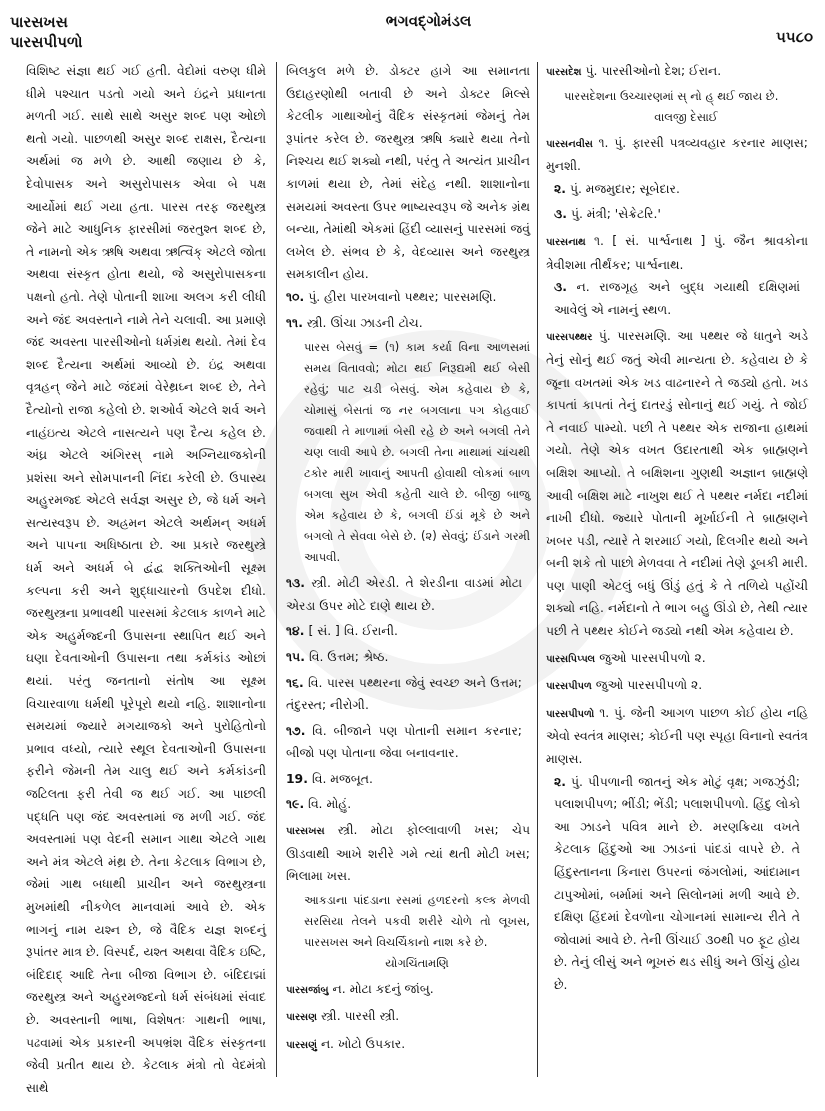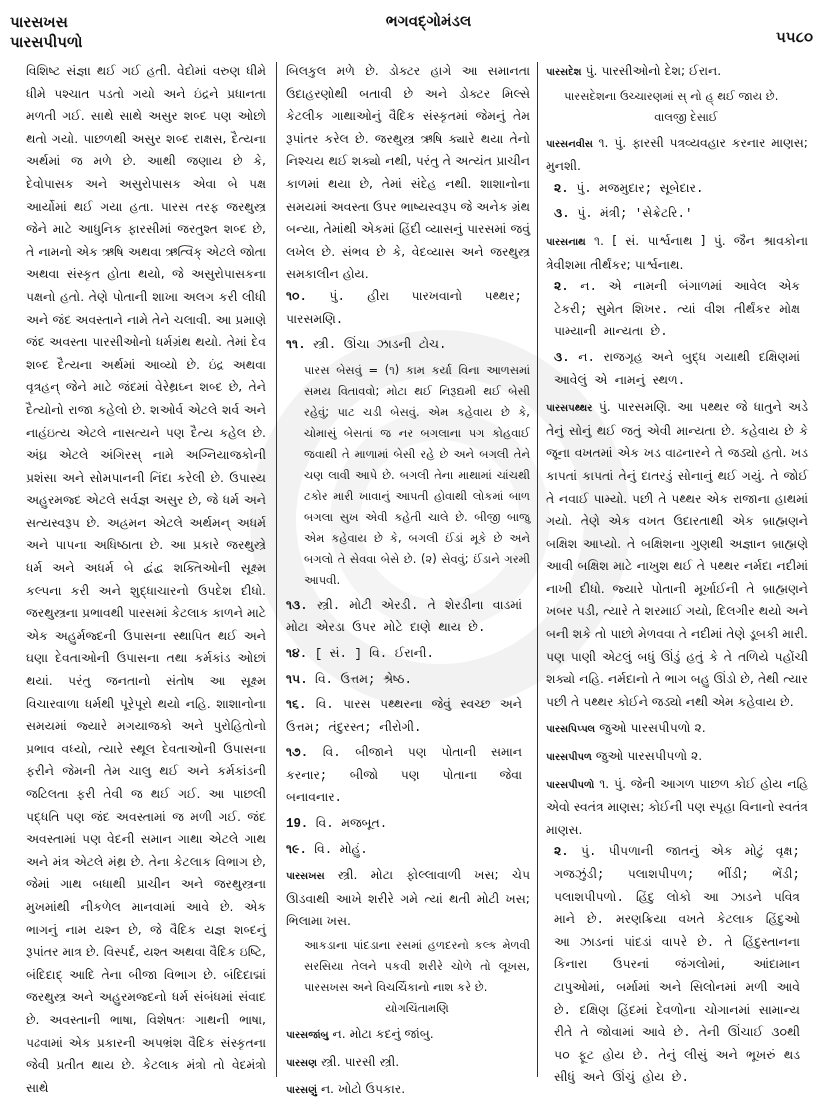--- a/index.html
+++ b/index.html
@@ -19,21 +19,21 @@
   .col { position: absolute; top: 60px; z-index: 2; font-size: 12.4px; line-height: 22.6px;
          text-align: justify; }
   .col1 { left: 26px; width: 240px; }
   .col2 { left: 286px; width: 244px; }
   .col3 { left: 546px; width: 262px; }
   .rule { position: absolute; top: 62px; width: 1px; height: 1015px; background: #333; z-index: 2; }
   .rule.r1 { left: 276px; }
   .rule.r2 { left: 537px; }
   .entry { margin: 0 0 4px 0; }
   .hw { font-weight: bold; font-size: 10px; }
-  .sense { margin: 0 8px 3px 8px; font-family: Liberation Mono, monospace; }
+  .sense { margin: 0 8px 3px 8px; }
   .sense .num { font-weight: bold; }
   .quote { margin: 2px 0 4px 18px; font-size: 11.5px; line-height: 21px; }
   .quote .src { display: block; text-align: center; font-size: 11.5px; }
   .para { margin: 0; text-indent: 0; }
 </style>
 </head>
 <body>
 
 <div class="watermark"></div>
 <div class="watermark2"></div>
@@ -104,21 +104,20 @@
   </div>
   <div class="entry">
     <span class="hw">પારસનવીસ</span>
     <span>૧. પું. ફારસી પત્રવ્યવહાર કરનાર માણસ; મુનશી.</span>
     <div class="sense"><span class="num">૨.</span> <span>પું. મજમુદાર; સૂબેદાર.</span></div>
     <div class="sense"><span class="num">૩.</span> <span>પું. મંત્રી; 'સેક્રેટરિ.'</span></div>
   </div>
   <div class="entry">
     <span class="hw">પારસનાથ</span>
     <span>૧. [ સં. પાર્શ્વનાથ ] પું. જૈન શ્રાવકોના ત્રેવીશમા તીર્થંકર; પાર્શ્વનાથ.</span>
-    <div class="sense"><span class="num">૨.</span> <span>ન. એ નામની બંગાળમાં આવેલ એક ટેકરી; સુમેત શિખર. ત્યાં વીશ તીર્થંકર મોક્ષ પામ્યાની માન્યતા છે.</span></div>
     <div class="sense"><span class="num">૩.</span> <span>ન. રાજગૃહ અને બુદ્ધ ગયાથી દક્ષિણમાં આવેલું એ નામનું સ્થળ.</span></div>
   </div>
   <div class="entry">
     <span class="hw">પારસપથ્થર</span>
     <span>પું. પારસમણિ. આ પથ્થર જે ધાતુને અડે તેનું સોનું થઈ જતું એવી માન્યતા છે. કહેવાય છે કે જૂના વખતમાં એક ખડ વાઢનારને તે જડ્યો હતો. ખડ કાપતાં કાપતાં તેનું દાતરડું સોનાનું થઈ ગયું. તે જોઈ તે નવાઈ પામ્યો. પછી તે પથ્થર એક રાજાના હાથમાં ગયો. તેણે એક વખત ઉદારતાથી એક બ્રાહ્મણને બક્ષિશ આપ્યો. તે બક્ષિશના ગુણથી અજ્ઞાન બ્રાહ્મણે આવી બક્ષિશ માટે નાખુશ થઈ તે પથ્થર નર્મદા નદીમાં નાખી દીધો. જ્યારે પોતાની મૂર્ખાઈની તે બ્રાહ્મણને ખબર પડી, ત્યારે તે શરમાઈ ગયો, દિલગીર થયો અને બની શકે તો પાછો મેળવવા તે નદીમાં તેણે ડૂબકી મારી. પણ પાણી એટલું બધું ઊંડું હતું કે તે તળિયે પહોંચી શક્યો નહિ. નર્મદાનો તે ભાગ બહુ ઊંડો છે, તેથી ત્યાર પછી તે પથ્થર કોઈને જડ્યો નથી એમ કહેવાય છે.</span>
   </div>
   <div class="entry">
     <span class="hw">પારસપિપ્પલ</span>
     <span>જુઓ પારસપીપળો ૨.</span>
   </div>

